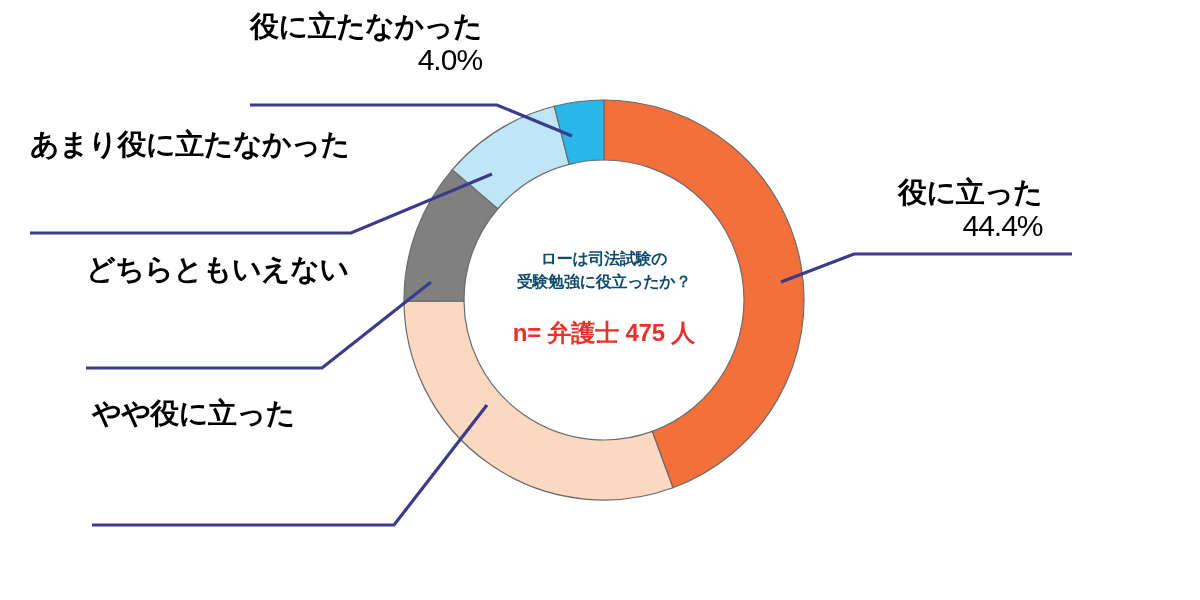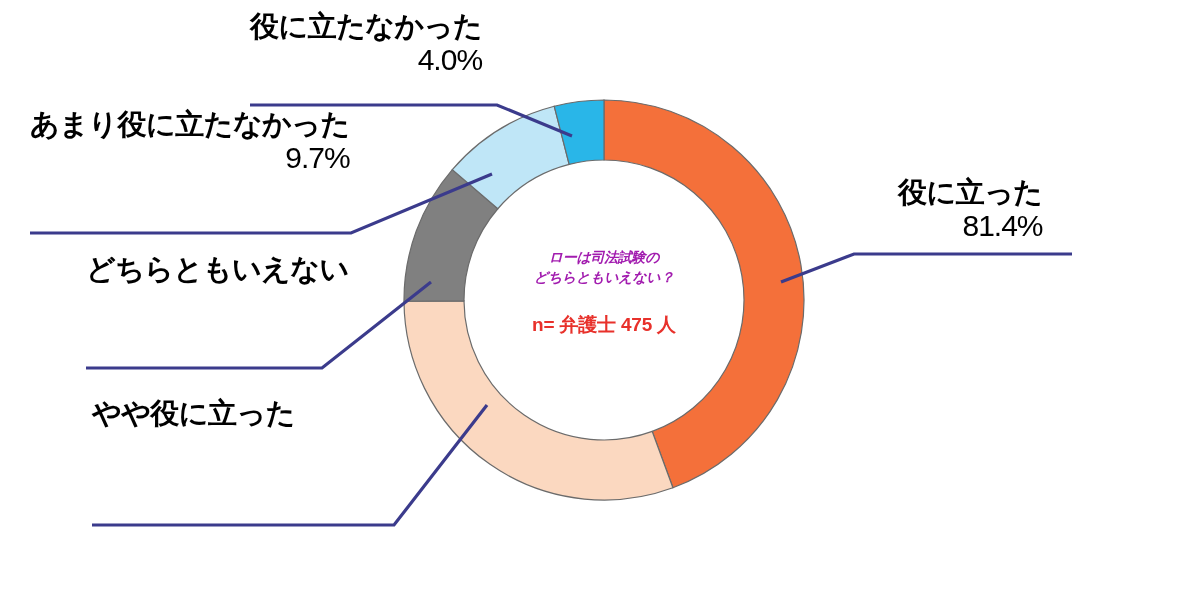--- a/index.html
+++ b/index.html
@@ -51,46 +51,45 @@
     margin-top: 4px;
   }
   .callout.align-left {
     text-align: right;
   }
 
   
   #callout-0 { left: 898px; top: 178px; }      
   #callout-1 { left: 92px;  top: 399px; }      
   #callout-2 { left: 86px;  top: 255px; }      
-  #callout-3 { left: 30px;  top: 110px; }      
+  #callout-3 { left: 30px;  top: 130px; }      
   #callout-4 { left: 250px; top: 12px;  }      
 
   
   .center-text {
     position: absolute;
     left: 464px;
     top: 248px;
     width: 280px;
     text-align: center;
     pointer-events: none;
   }
   .center-text .q-line {
     display: block;
-    font-size: 14px;
+    font-size: 16px;
     font-weight: 700;
-    color: #a21caf;
+    color: #0c4a6e;
     line-height: 1.42;
     letter-spacing: -0.3px;
     white-space: nowrap;
-    font-style: italic;
   }
   .center-text .n-line {
     display: block;
     margin-top: 24px;
-    font-size: 19px;
+    font-size: 24px;
     font-weight: 700;
     color: #e8312b;
     letter-spacing: -0.2px;
     white-space: nowrap;
   }
 </style>
 </head>
 <body>
 
 <div id="chart-root">
@@ -114,40 +113,39 @@
       <path d="M 431 282 L 322 368 L 86 368"></path>
 
       <path d="M 492 174 L 351 233 L 30 233"></path>
 
       <path d="M 572 136 L 497 105 L 250 105"></path>
     </g>
   </svg>
 
   <div class="center-text">
     <span class="q-line">ローは司法試験の</span>
-    <span class="q-line">どちらともいえない？</span>
+    <span class="q-line">受験勉強に役立ったか？</span>
     <span class="n-line">n= 弁護士 475 人</span>
   </div>
 
   <div class="callout align-left" id="callout-0">
     <span class="cat">役に立った</span>
-    <span class="pct">81.4%</span>
+    <span class="pct">44.4%</span>
   </div>
 
   <div class="callout align-left" id="callout-1">
     <span class="cat">やや役に立った</span>
   </div>
 
   <div class="callout align-left" id="callout-2">
     <span class="cat">どちらともいえない</span>
   </div>
 
   <div class="callout align-left" id="callout-3">
     <span class="cat">あまり役に立たなかった</span>
-    <span class="pct">9.7%</span>
   </div>
 
   <div class="callout align-left" id="callout-4">
     <span class="cat">役に立たなかった</span>
     <span class="pct">4.0%</span>
   </div>
 
 </div>
 
 </body></html>

